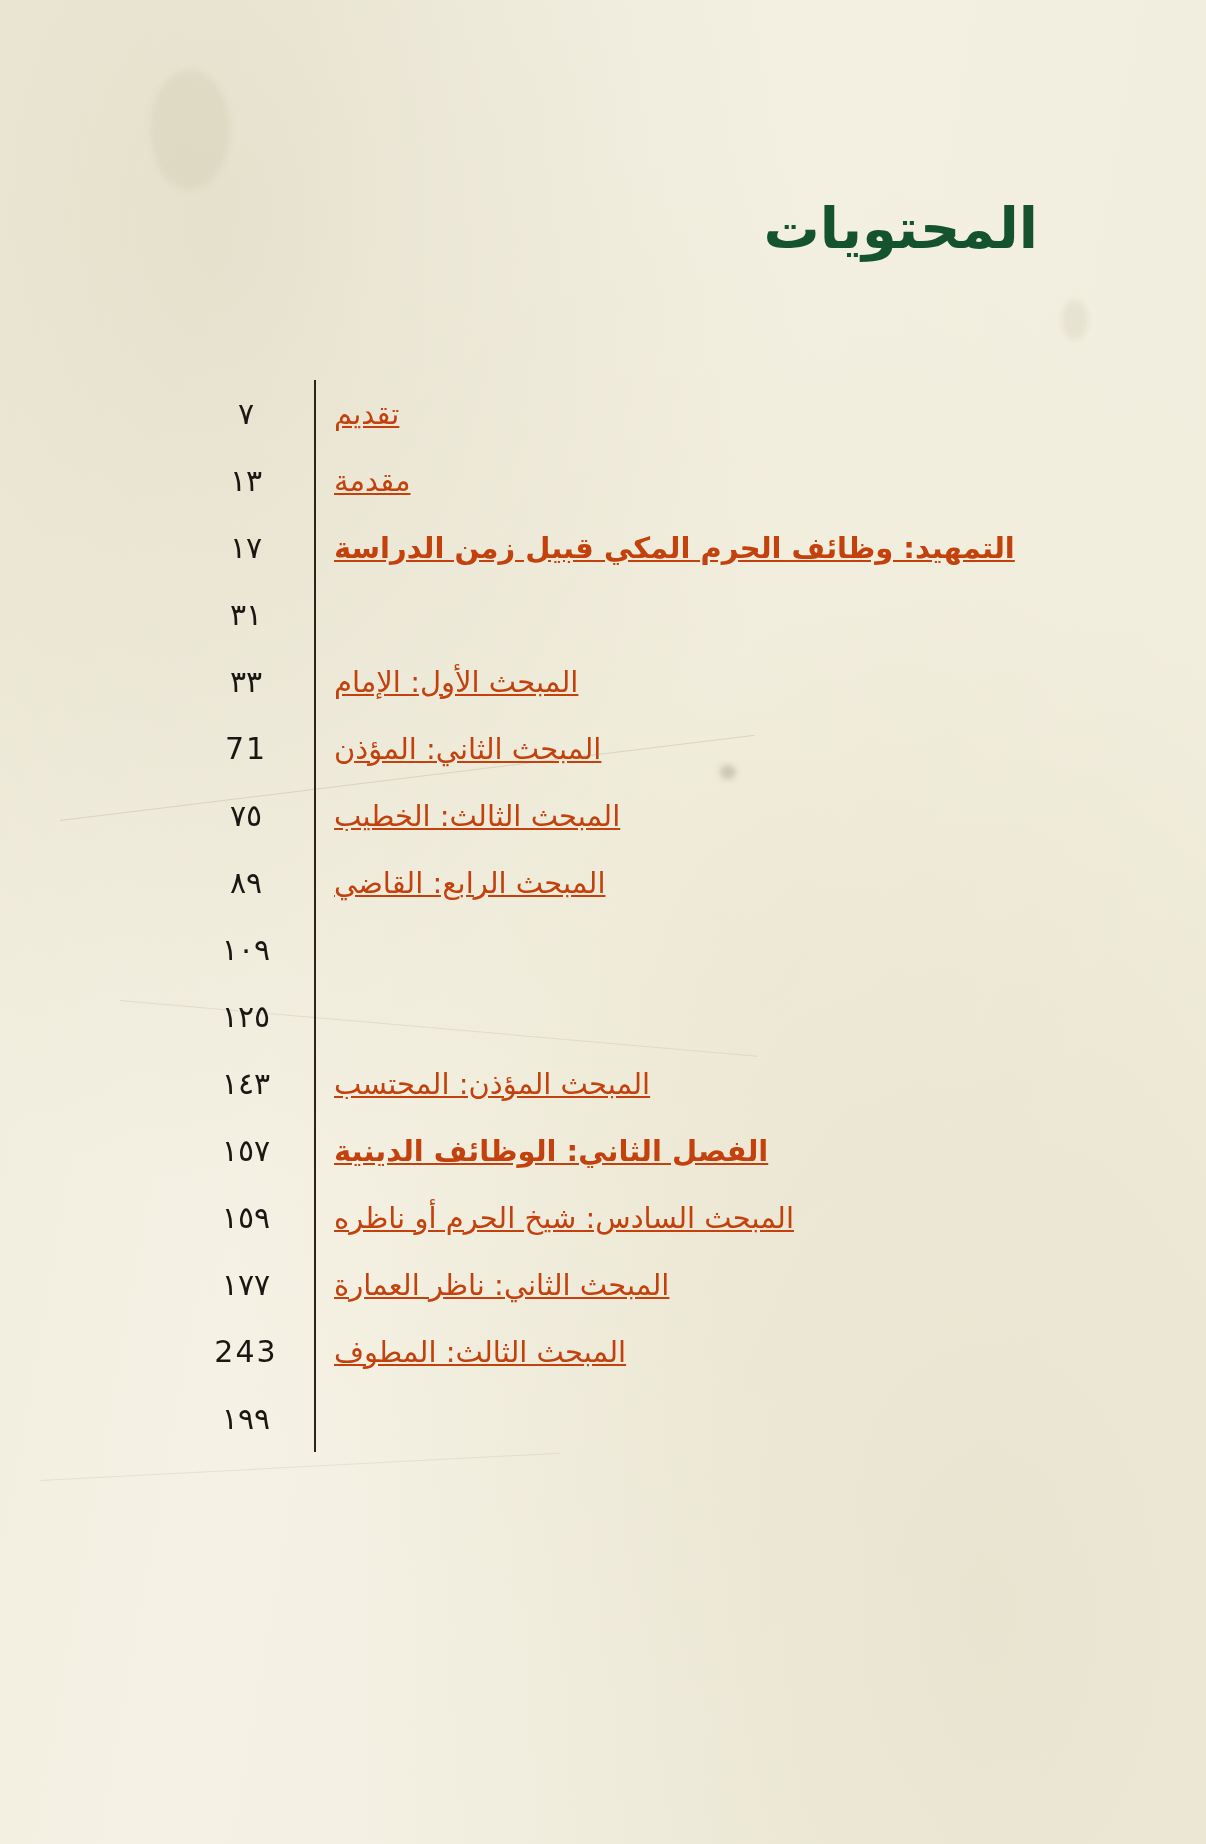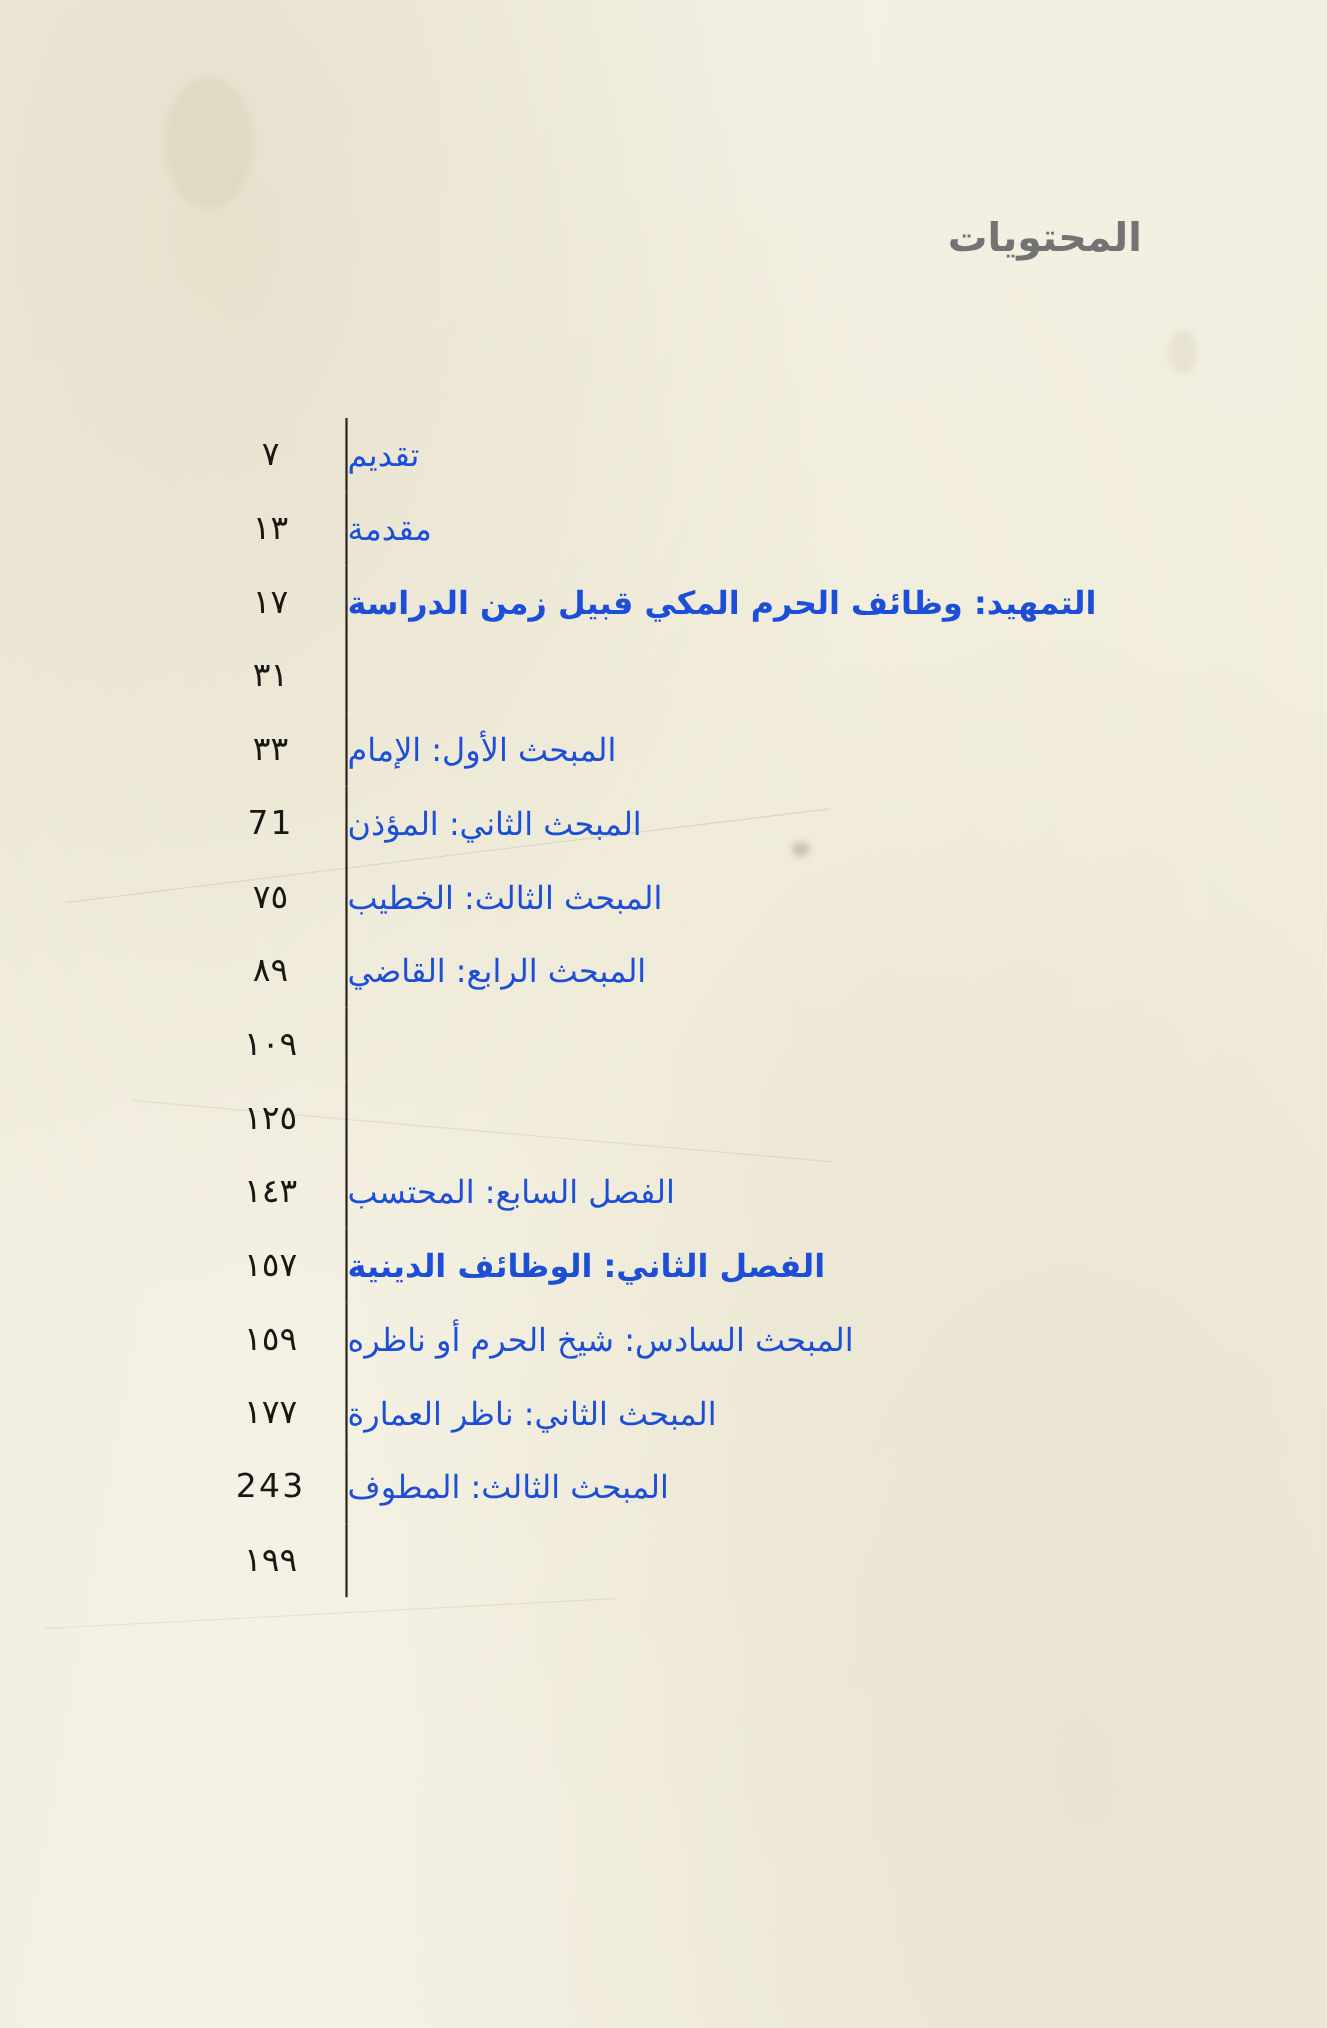--- a/index.html
+++ b/index.html
@@ -47,23 +47,23 @@
     height: 100%;
     box-sizing: border-box;
     padding: 0;
     z-index: 2;
   }
 
   .page-title {
     position: absolute;
     top: 196px;
     right: 168px;
-    font-size: 36px;
+    font-size: 56px;
     font-weight: 700;
-    color: #737373;
+    color: #14532d;
     letter-spacing: 0px;
     white-space: nowrap;
   }
 
   .toc {
     position: absolute;
     top: 380px;
     right: 0;
     left: 0;
     display: flex;
@@ -100,25 +100,27 @@
     display: grid;
     grid-template-columns: 1fr 2px 118px;
     column-gap: 0;
     width: 1206px;
     align-items: center;
   }
   .toc-title {
     grid-column: 1;
     text-align: left;
     direction: rtl;
+    padding-left: 18px;
     font-size: 29px;
-    color: #1d4ed8;
+    color: #c2410c;
     white-space: nowrap;
     justify-self: end;
     padding-right: 0;
+    text-decoration: underline;
   }
   .toc-title.bold {
     font-weight: 700;
   }
   .toc-rule {
     grid-column: 2;
     width: 2px;
     height: 67px;
     background: #2b241b;
     justify-self: center;
@@ -213,21 +215,21 @@
       <div class="toc-rule"></div>
       <div class="toc-page">١٠٩</div>
     </div>
 
     <div class="toc-row">
       <div class="toc-rule"></div>
       <div class="toc-page">١٢٥</div>
     </div>
 
     <div class="toc-row">
-      <div class="toc-title">الفصل السابع: المحتسب</div>
+      <div class="toc-title">المبحث المؤذن: المحتسب</div>
       <div class="toc-rule"></div>
       <div class="toc-page">١٤٣</div>
     </div>
 
     <div class="toc-row">
       <div class="toc-title bold">الفصل الثاني: الوظائف الدينية</div>
       <div class="toc-rule"></div>
       <div class="toc-page">١٥٧</div>
     </div>
 

